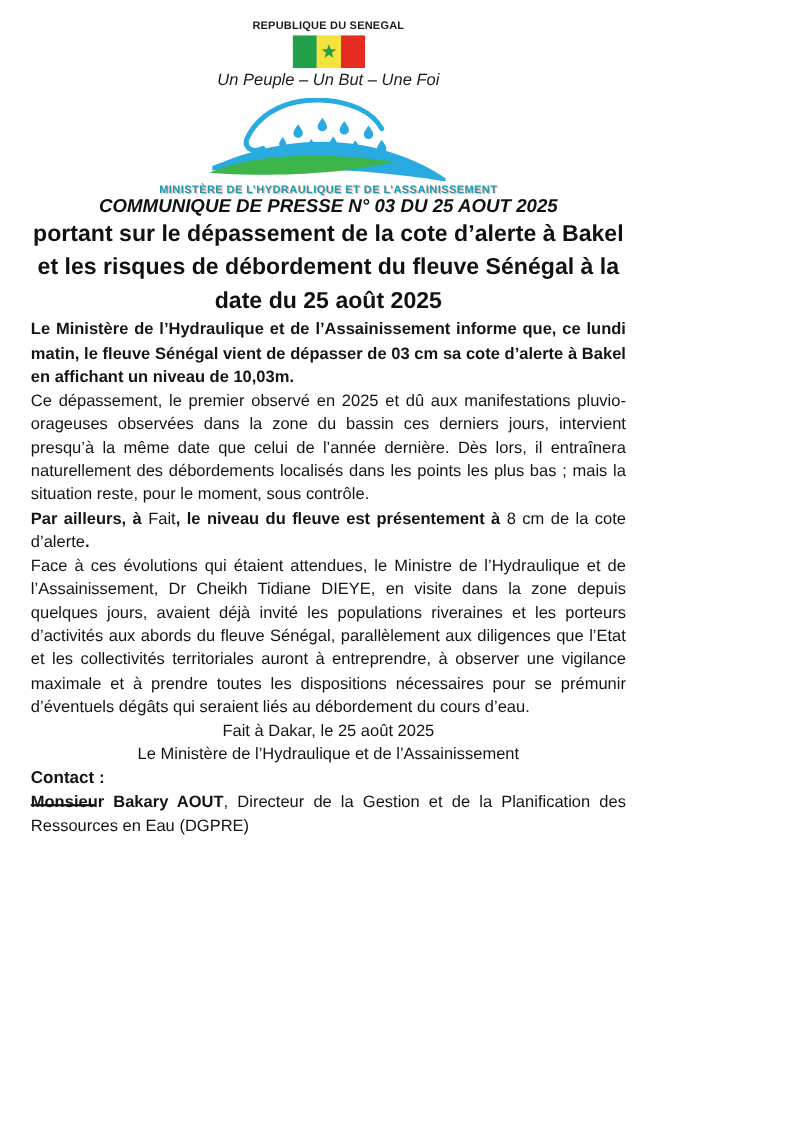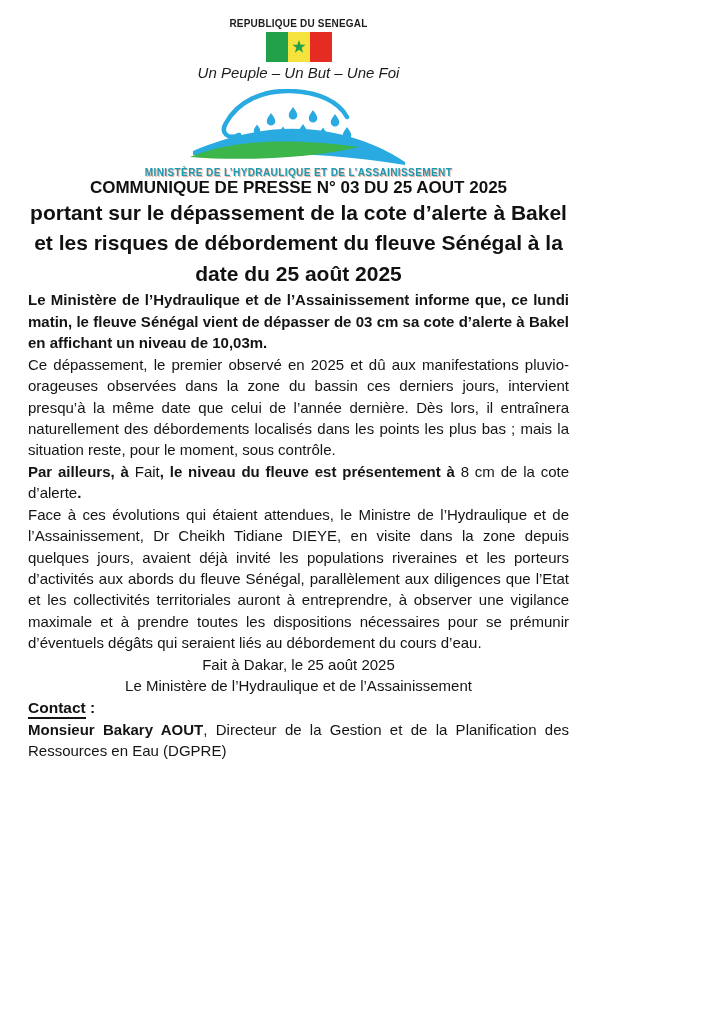--- a/index.html
+++ b/index.html
@@ -39,20 +39,21 @@
   }
 
   
   .doc p, .doc h1, .doc h2 { margin: 0; }
   .title {
     margin-top: 42px;
     text-align: center;
     font-size: 17px;
     font-weight: 700;
     color: #111;
+    font-style: italic;
   }
   .subtitle {
     margin: 14px auto 0;
     max-width: 625px;
     text-align: center;
     font-size: 21px;
     font-weight: 700;
     line-height: 1.45;
     color: #111;
   }
@@ -64,21 +65,21 @@
   .justify { text-align: justify; }
   .bold { font-weight: 700; margin-top: 30px; }
   .p1 { margin-top: 34px; }
   .p2 { margin-top: 9px; }
   .p3 { margin-top: 13px; }
   .p4 { margin-top: 11px; }
   .sig { text-align: center; font-weight: 400; }
   .sig-date { margin-top: 16px; }
   .sig-name { margin-top: 13px; }
   .contact-heading { margin-top: 76px; font-size: 15.5px; font-weight: 700; }
-  .contact-heading .underline { border-bottom: 2px solid #141414; padding-bottom: 1px; }
+  .contact-heading .underline { border-bottom: 2px solid #141414; padding-bottom: 15px; }
   .contact-line { margin-top: 16px; }
 </style>
 </head>
 <body>
 
 <div class="page">
 
   <header class="letterhead">
     <div class="republic-title">REPUBLIQUE DU SENEGAL</div>
 

